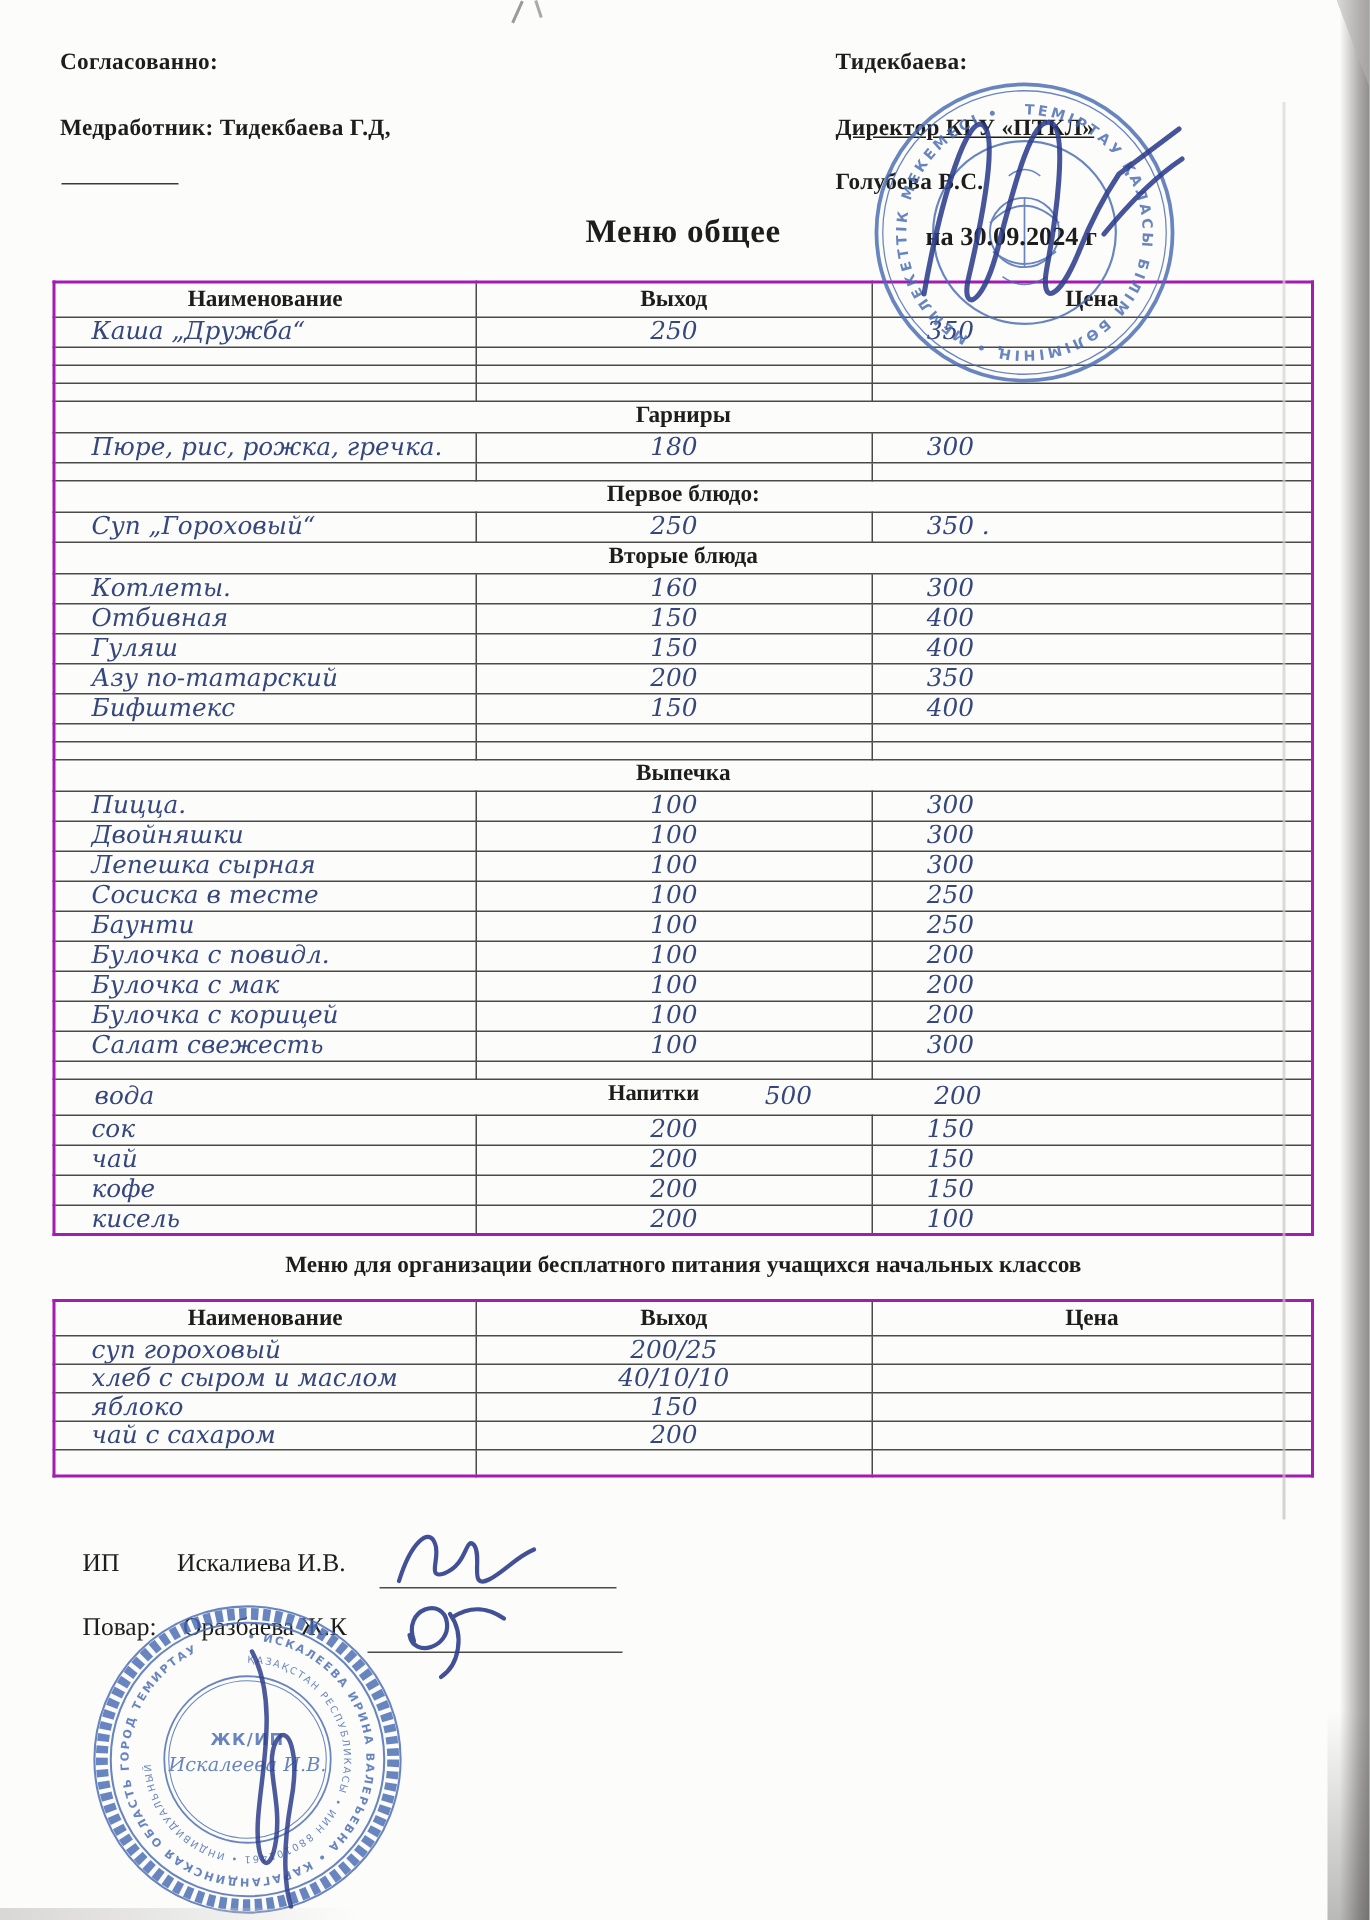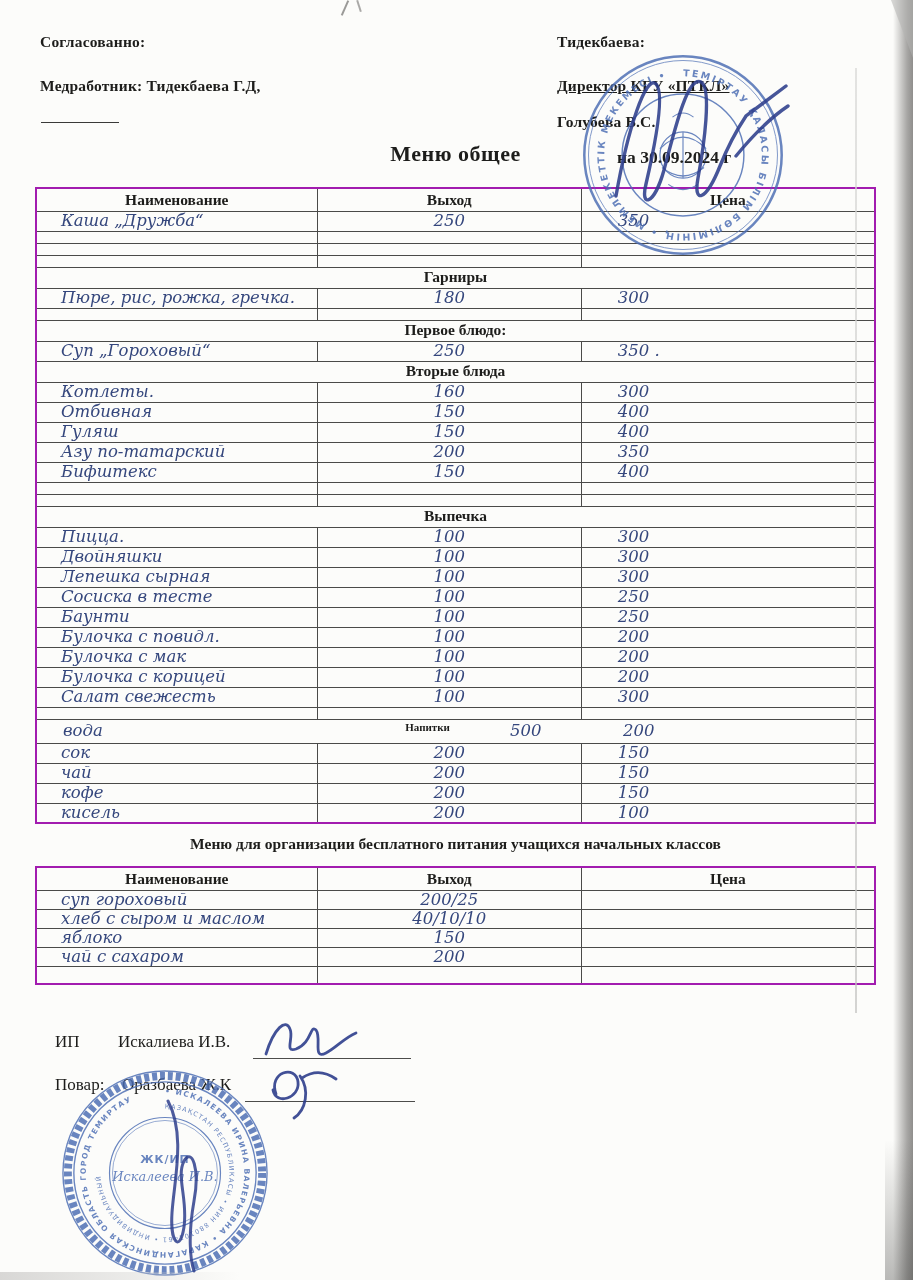--- a/index.html
+++ b/index.html
@@ -19,21 +19,21 @@
   .sec{font-weight:bold;text-align:center;font-size:15.5px;font-family:"Liberation Serif",serif;}
   .hwc,.hw{font-family:"DejaVu Serif",serif;font-style:italic;color:var(--pen);font-size:16.5px;}
   .hwc.c0{padding-left:24px;}
   .hwc.c1{text-align:center;}
   .hwc.c2{text-align:left;padding-left:36px;}
   .r-h{height:23px;} .r-i{height:20px;margin-left:40px;} .r-e{height:12px;} .r-s{height:21px;} .r-d{height:23px;}
   .t2 .r-i{height:19px;} .t2 .r-e{height:18px;}
   .drow{position:relative;height:23px;}
   .dname{position:absolute;left:26px;top:2px;}
   .dlabel{position:absolute;left:44%;top:2px;font-style:normal;color:var(--ink);
-          font-weight:bold;font-size:11px;font-family:"Liberation Serif",serif;}
+          font-weight:bold;font-size:15px;font-family:"Liberation Serif",serif;}
   .dout{position:absolute;left:56.5%;top:2px;}
   .dprice{position:absolute;left:70%;top:2px;}
   .free-title{font-weight:bold;font-size:15.5px;text-align:center;margin:11px 0 13px 0;}
   .f-label{position:absolute;font-size:17px;z-index:2;}
   .sigline{position:absolute;border-top:1.4px solid #4c4c4a;z-index:2;}
   svg{position:absolute;overflow:visible;}
   .stamp-ink{opacity:.82;}
   .artifact{position:absolute;pointer-events:none;z-index:9;}
 </style>
 </head>

